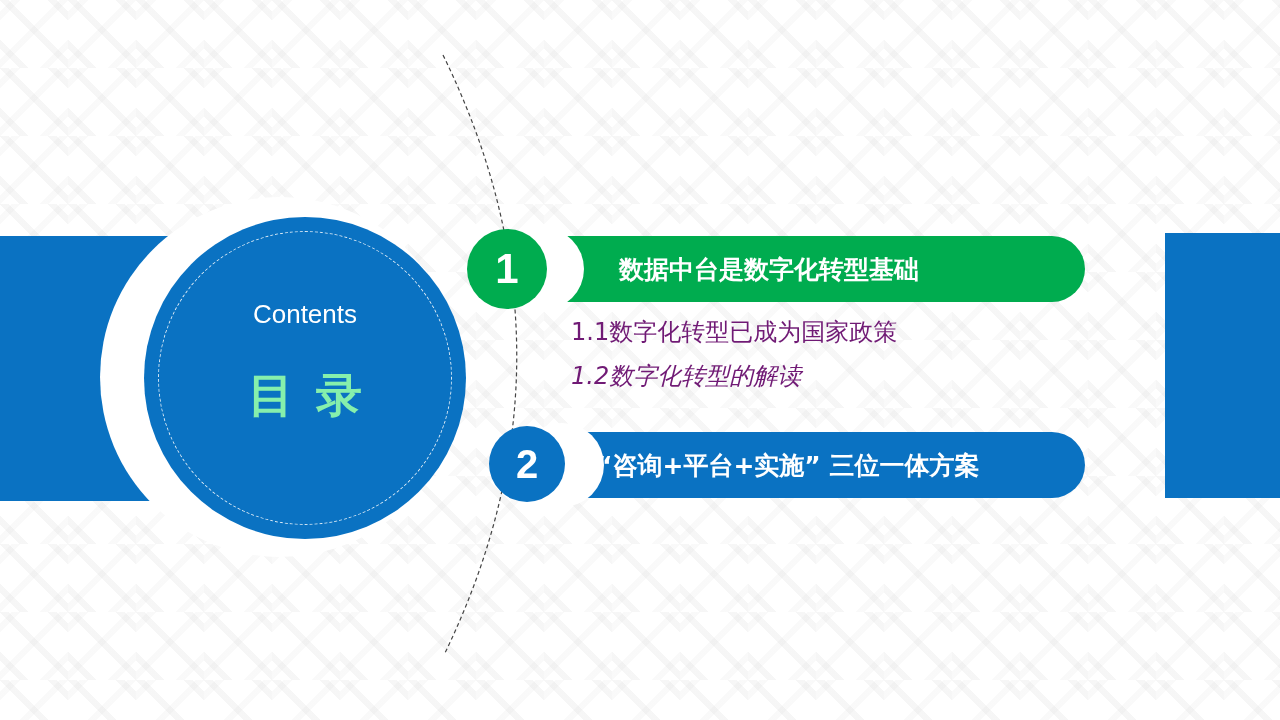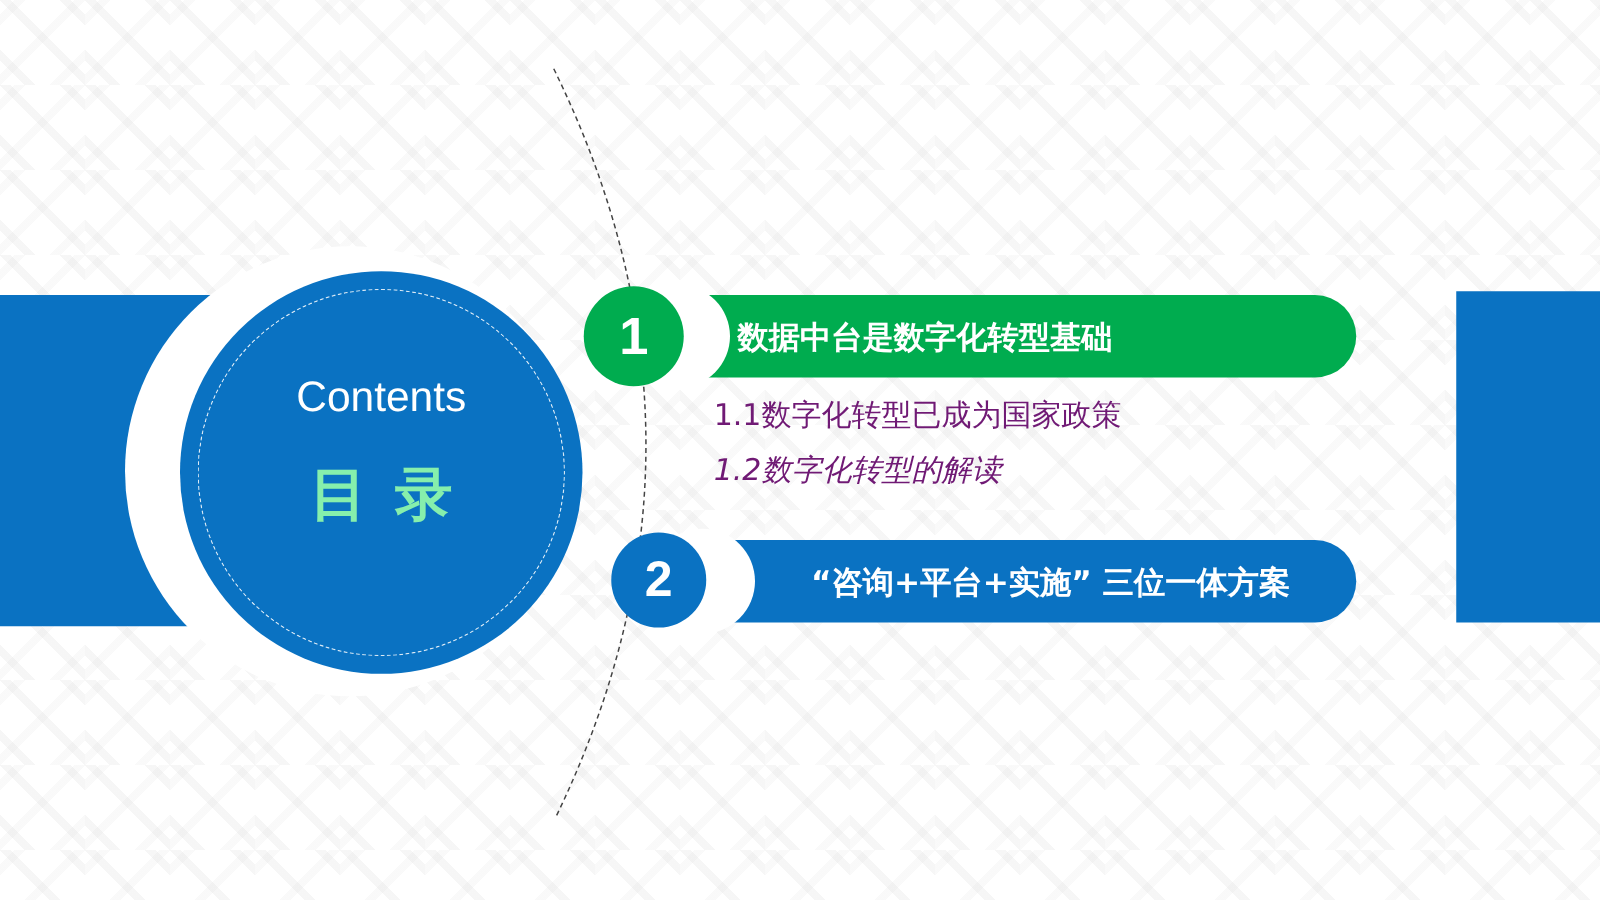--- a/index.html
+++ b/index.html
@@ -27,42 +27,42 @@
     .main-circle {
       position: absolute; left: 144px; top: 217px; width: 322px; height: 322px;
       border-radius: 50%; background: #0a72c2;
     }
     .main-circle-inner {
       position: absolute; left: 14px; top: 14px; right: 14px; bottom: 14px;
       border-radius: 50%; border: 1px dashed rgba(255,255,255,0.85);
     }
     .contents-en {
       position: absolute; left: 0; right: 0; top: 82px; text-align: center;
-      color: #ffffff; font-size: 34px; font-family: "Liberation Sans", sans-serif;
+      color: #ffffff; font-size: 26px; font-family: "Liberation Sans", sans-serif;
     }
     .contents-cn {
       position: absolute; left: 0; right: 0; top: 148px; text-align: center;
       color: #86efac; font-size: 46px; font-weight: bold; letter-spacing: 22px; padding-left: 22px;
     }
     .right-block {
       position: absolute; left: 1165px; top: 233px; width: 115px; height: 265px;
       background: #0a72c2;
     }
     .arc-svg { position: absolute; left: 0; top: 0; width: 1280px; height: 720px; pointer-events: none; }
     .pill {
       position: absolute; height: 66px; border-radius: 0 33px 33px 0;
       color: #ffffff; font-weight: bold; display: flex; align-items: center;
     }
     .pill-1 { left: 540px; top: 236px; width: 545px; background: #00ac4f; }
-    .pill-2 { left: 560px; top: 432px; width: 525px; background: #0a72c2; justify-content: center; }
+    .pill-2 { left: 560px; top: 432px; width: 525px; background: #0a72c2; }
     .pill-notch {
       position: absolute; border-radius: 50%; background: #ffffff;
     }
     .pill-text { position: relative; font-size: 25px; white-space: nowrap; }
-    .pill-1 .pill-text { margin-left: 50px; }
+    .pill-1 .pill-text { margin-left: 79px; }
     .pill-2 .pill-text { margin-left: 36px; }
     .num-circle {
       position: absolute; border-radius: 50%; color: #ffffff; font-weight: bold;
       display: flex; align-items: center; justify-content: center;
       font-family: "Liberation Sans", sans-serif;
     }
     .num-1 { left: 467px; top: 229px; width: 80px; height: 80px; background: #00ac4f; font-size: 42px; }
     .num-2 { left: 489px; top: 426px; width: 76px; height: 76px; background: #0a72c2; font-size: 40px; }
     .sub-item {
       position: absolute; left: 571px; color: #701a75; font-size: 24px; white-space: nowrap;

